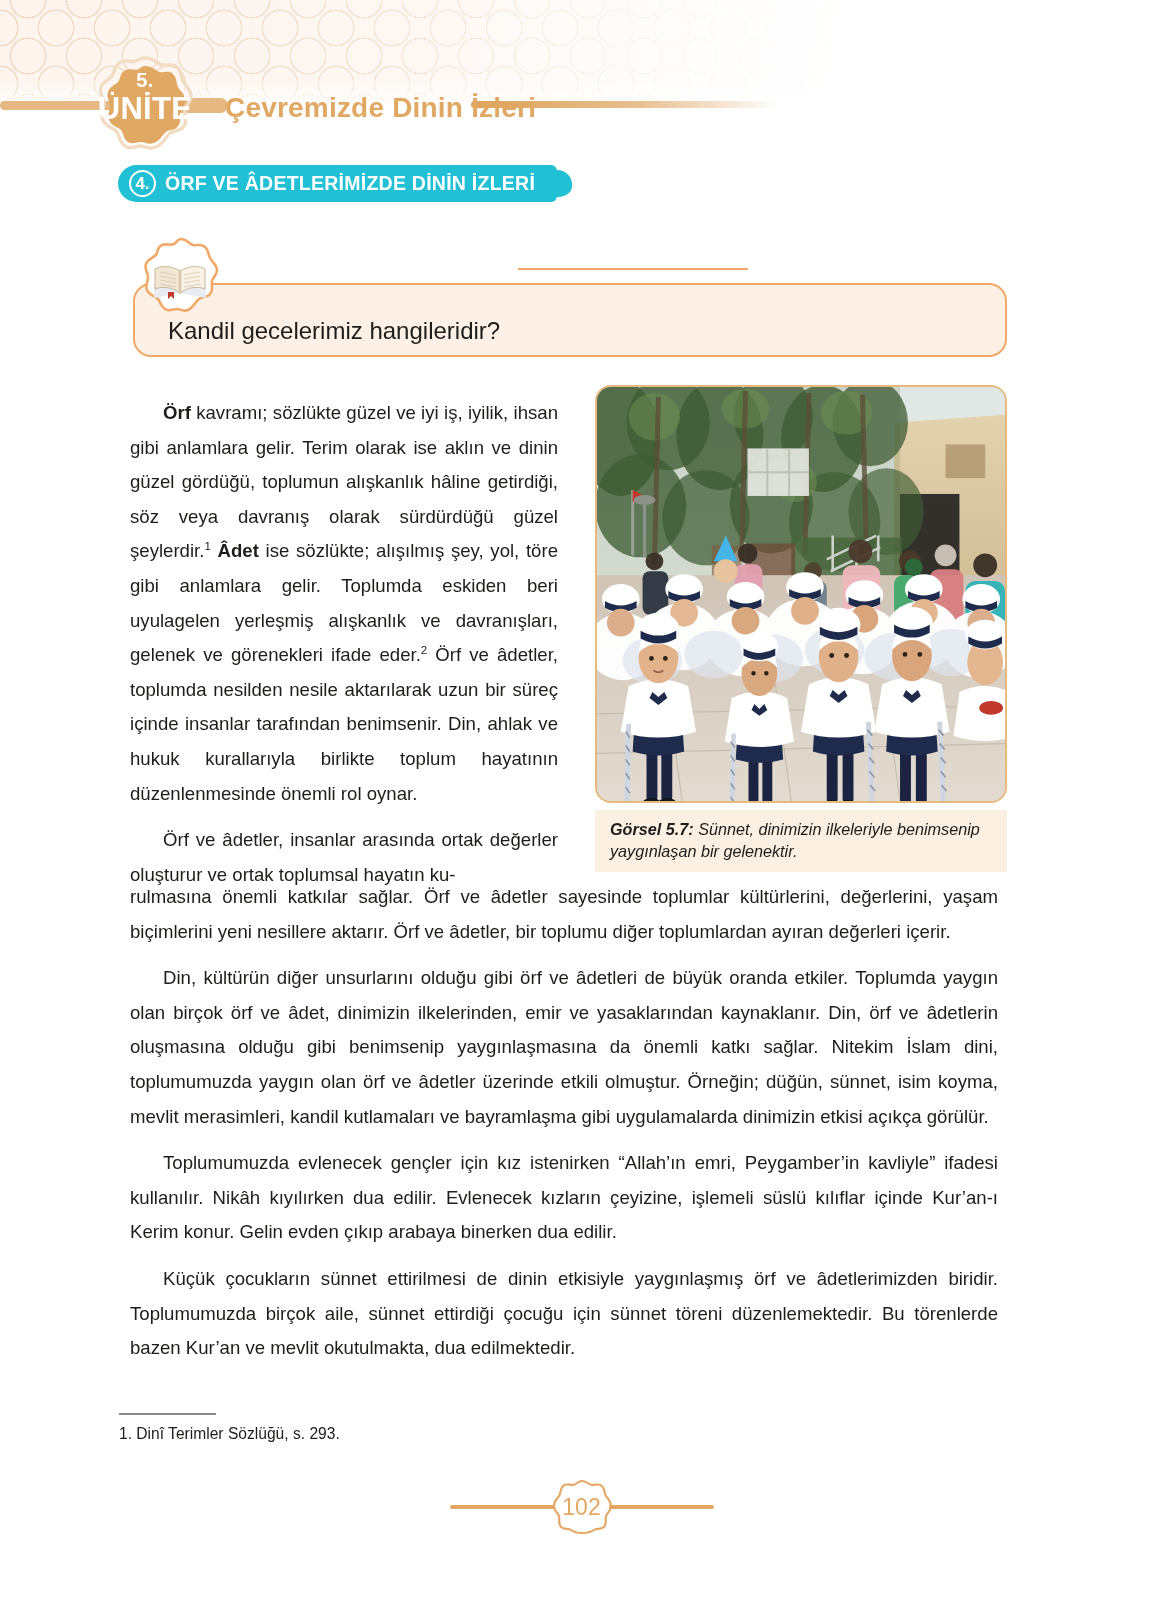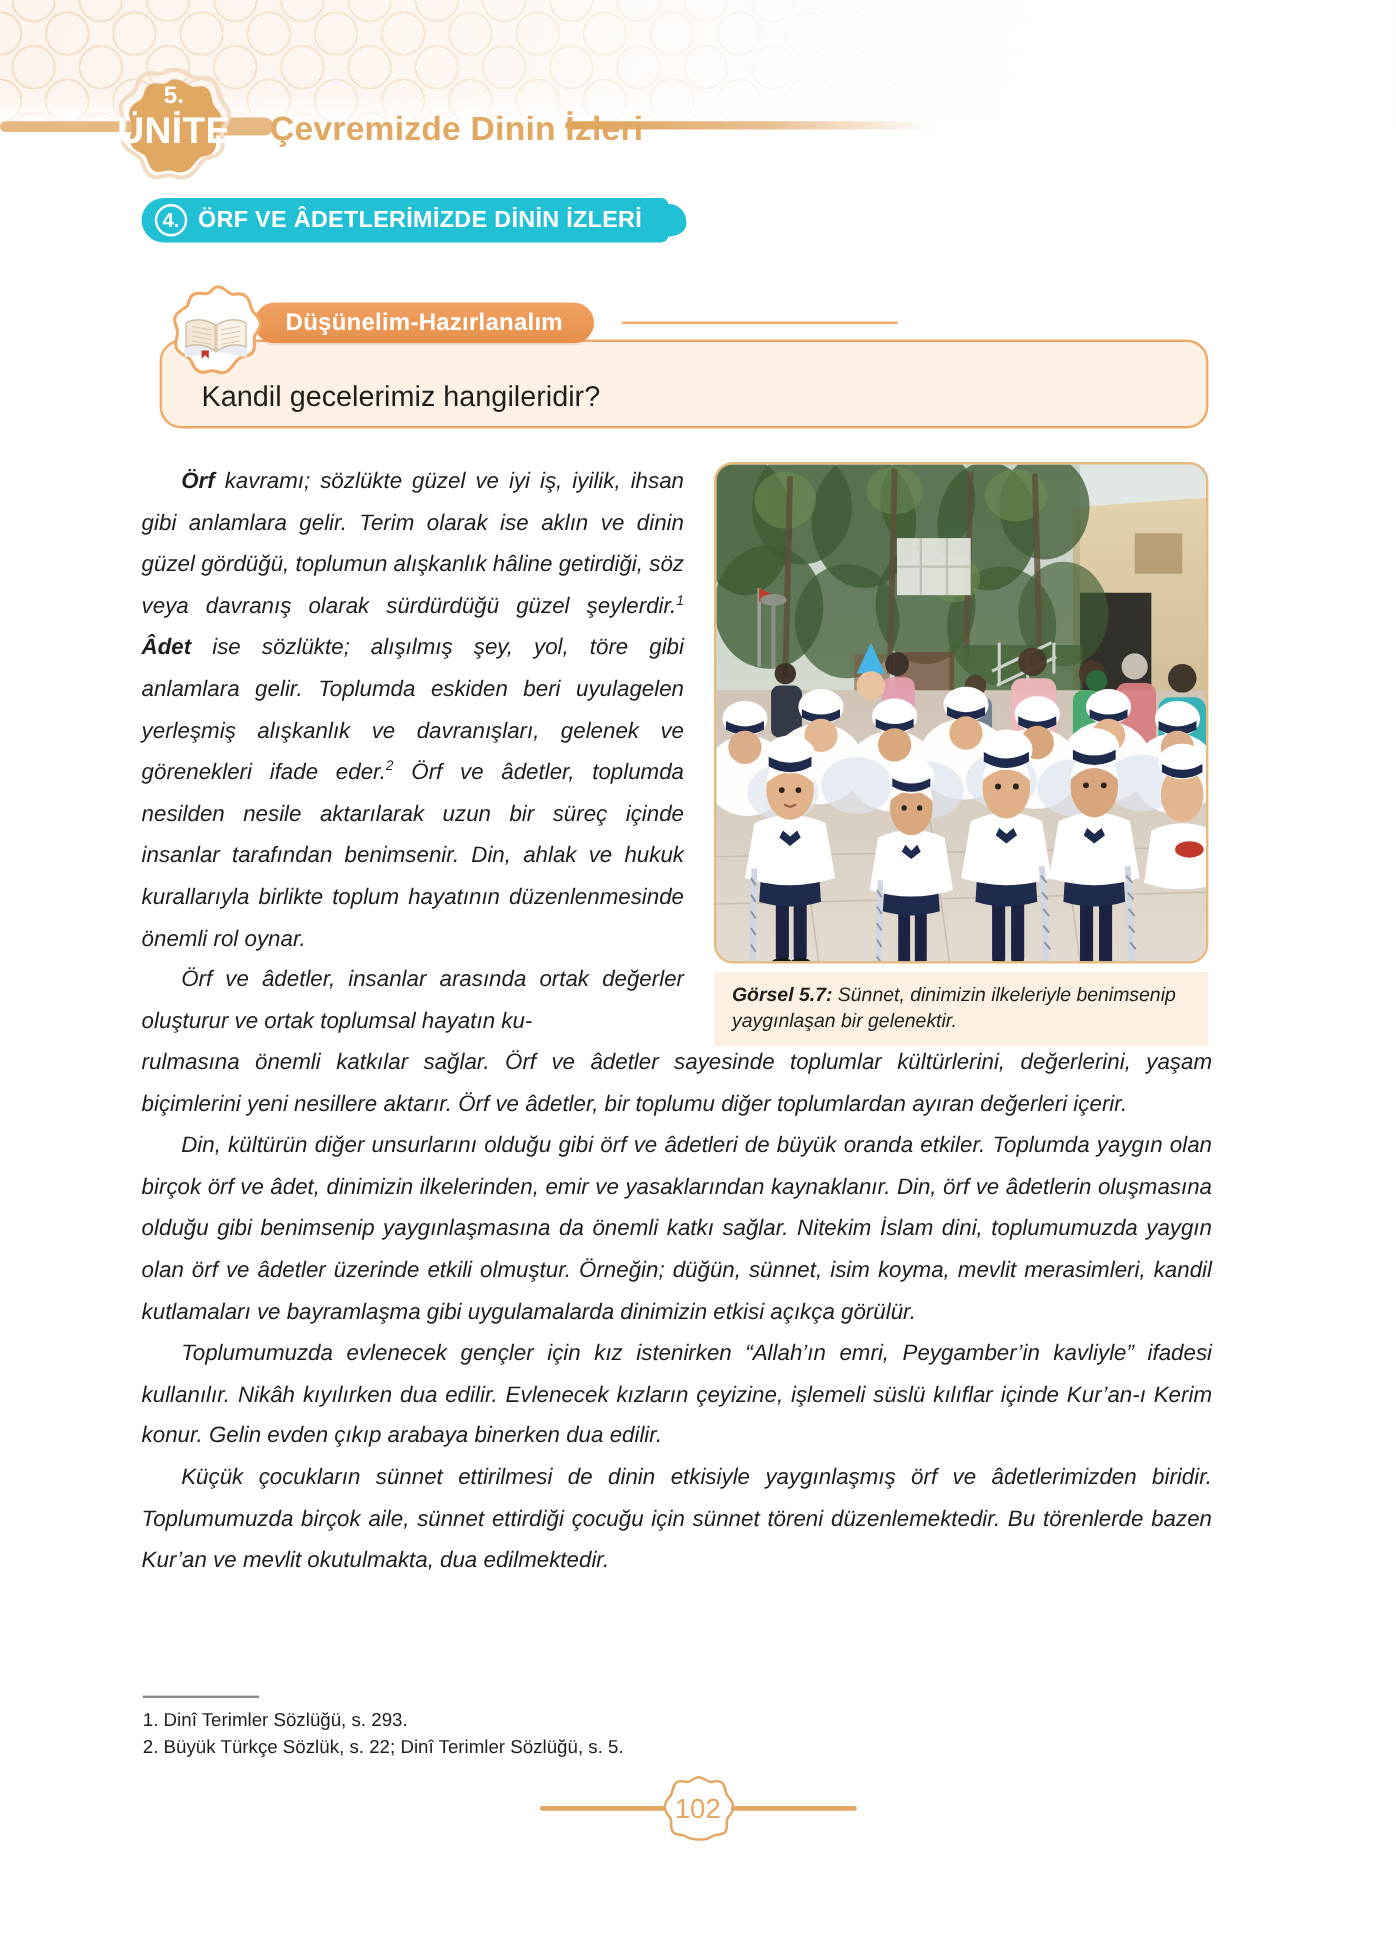--- a/index.html
+++ b/index.html
@@ -261,21 +261,21 @@
     position: absolute;
     left: 118px; top: 868px;
     width: 892px;
     font-size: 18.6px;
     line-height: 34.6px;
     color: #1d1d1b;
     text-align: justify;
     text-justify: inter-word;
     z-index: 4;
   }
-  .body-col p, .body-full p { margin: 0; font-style: italic; }
+  .body-col p, .body-full p { margin: 12px; }
   .body-col p + p, .body-full p + p { margin-top: 0; }
   .indent { text-indent: 33px; }
   sup { font-size: 0.62em; vertical-align: super; line-height: 0; }
 
   
   .footnote-rule {
     position: absolute;
     left: 119px; top: 1413px;
     width: 97px; height: 1.6px;
     background: #8c8c8c;
@@ -361,21 +361,20 @@
 
   <div class="section-heading">
     <div class="ribbon">
       <span class="num-circle">4.</span>
       <span class="heading-text">ÖRF VE ÂDETLERİMİZDE DİNİN İZLERİ</span>
     </div>
   </div>
 
   <div class="think-box"></div>
   <div class="think-tab-rule"></div>
-  <div class="think-tab">Düşünelim-Hazırlanalım</div>
 
   <div class="think-book">
     <svg viewBox="0 0 86 86">
       <path d="M43 3 C49 3 51 8 55 9 C59 10 63 7 67 11 C71 14 70 19 72 22 C74 26 79 29 79 34
                C79 39 75 41 74 45 C73 50 76 54 72 58 C69 62 64 60 61 63 C57 66 55 72 50 74
                C45 76 43 73 39 73 C34 73 31 76 27 73 C22 70 23 66 20 63 C17 60 11 59 9 54
                C7 49 10 46 10 41 C10 36 6 33 8 28 C10 23 15 22 18 19 C20 16 19 11 24 9 C29 7 32 10 36 8 C39 6 40 3 43 3 Z" fill="#ffffff" stroke="#f0a968" stroke-width="2.6"></path>
       <path d="M16 50 L42 44 L68 50 L68 62 L42 57 L16 62 Z" fill="#e9ecf2"></path>
       <path d="M17 33 C24 29 34 30 42 35 L42 57 C34 51 24 50 17 53 Z" fill="#f2e6d4" stroke="#cbb79a" stroke-width="1"></path>
       <path d="M67 33 C60 29 50 30 42 35 L42 57 C50 51 60 50 67 53 Z" fill="#faf2e6" stroke="#cbb79a" stroke-width="1"></path>
@@ -686,21 +685,20 @@
   <div class="body-full">
     <p>rulmasına önemli katkılar sağlar. Örf ve âdetler sayesinde toplumlar kültürlerini, değerlerini, yaşam biçimlerini yeni nesillere aktarır. Örf ve âdetler, bir toplumu diğer toplumlardan ayıran değerleri içerir.</p>
     <p class="indent">Din,  kültürün diğer unsurlarını olduğu gibi örf ve âdetleri de büyük oranda etkiler. Toplumda yaygın olan birçok örf ve âdet, dinimizin ilkelerinden, emir ve yasaklarından kaynaklanır. Din, örf ve âdetlerin oluşmasına olduğu gibi benimsenip yaygınlaşmasına da önemli katkı sağlar. Nitekim İslam dini, toplumumuzda yaygın olan örf ve âdetler üzerinde etkili olmuştur. Örneğin; düğün, sünnet, isim koyma, mevlit merasimleri, kandil kutlamaları ve bayramlaşma gibi uygulamalarda dinimizin etkisi açıkça görülür.</p>
     <p class="indent">Toplumumuzda evlenecek gençler için kız istenirken “Allah’ın emri, Peygamber’in kavliyle” ifadesi kullanılır. Nikâh kıyılırken dua edilir. Evlenecek kızların çeyizine, işlemeli süslü kılıflar içinde Kur’an-ı Kerim konur. Gelin evden çıkıp arabaya binerken dua edilir.</p>
     <p class="indent">Küçük çocukların sünnet ettirilmesi de dinin etkisiyle yaygınlaşmış örf ve âdetlerimizden biridir. Toplumumuzda birçok aile, sünnet ettirdiği çocuğu için sünnet töreni düzenlemektedir. Bu törenlerde bazen Kur’an ve mevlit okutulmakta, dua edilmektedir.</p>
   </div>
 
   <div class="footnote-rule"></div>
   <div class="footnotes">
     <div>1. Dinî Terimler Sözlüğü, s. 293.</div>
-    <div>2. Büyük Türkçe Sözlük, s. 22; Dinî Terimler Sözlüğü, s. 5.</div>
   </div>
 
   <div class="pagenum-wrap">
     <div class="rule"></div>
     <div class="medal">
       <svg width="62" height="56" viewBox="0 0 62 56">
         <path d="M31 2 C36 2 38 6 41 6 C45 6 48 4 51 7 C54 10 53 14 55 17 C57 20 60 22 60 27
                  C60 32 56 34 55 37 C54 41 56 45 53 48 C50 51 46 49 43 51 C40 53 38 54 31 54
                  C25 54 23 53 20 51 C17 49 13 51 10 48 C7 45 9 41 8 37 C7 34 3 32 3 27
                  C3 22 6 20 8 17 C10 14 9 10 12 7 C15 4 18 6 22 6 C25 6 27 2 31 2 Z" fill="none" stroke="#e3a763" stroke-width="2.1"></path>

